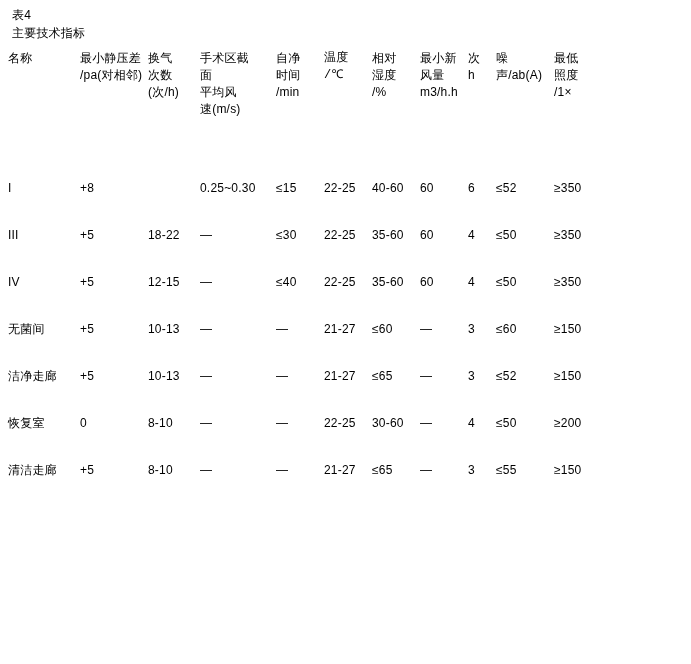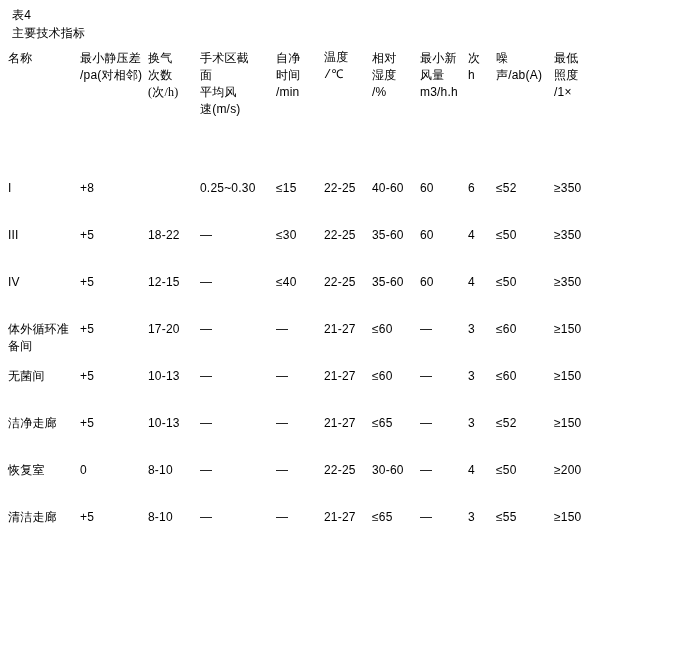--- a/index.html
+++ b/index.html
@@ -64,21 +64,21 @@
     white-space: nowrap;
     letter-spacing: 0.2px;
     padding: 0 6px 0 0;
     vertical-align: top;
   }
   tbody td.namecell { white-space: normal; width: 72px; }
 
   
   .c0 { width: 72px; }
   .c1 { width: 68px; }
-  .c2 { width: 52px; font-family: Liberation Serif, serif; }
+  .c2 { width: 52px; }
   .c3 { width: 76px; }
   .c4 { width: 48px; }
   .c5 { width: 48px; font-family: Liberation Mono, monospace; }
   .c6 { width: 48px; }
   .c7 { width: 48px; }
   .c8 { width: 28px; }
   .c9 { width: 58px; }
   .c10 { width: 46px; }
 </style>
 </head>
@@ -205,46 +205,33 @@
         <td>—</td>
         <td>≤40</td>
         <td>22-25</td>
         <td>35-60</td>
         <td>60</td>
         <td>4</td>
         <td>≤50</td>
         <td>≥350</td>
       </tr>
       <tr>
-        <td class="namecell">体外循环准备间</td>
-        <td>+5</td>
-        <td>17-20</td>
+        <td class="namecell">无菌间</td>
+        <td>+5</td>
+        <td>10-13</td>
         <td>—</td>
         <td>—</td>
         <td>21-27</td>
         <td>≤60</td>
         <td>—</td>
         <td>3</td>
         <td>≤60</td>
         <td>≥150</td>
       </tr>
       <tr>
-        <td class="namecell">无菌间</td>
-        <td>+5</td>
-        <td>10-13</td>
-        <td>—</td>
-        <td>—</td>
-        <td>21-27</td>
-        <td>≤60</td>
-        <td>—</td>
-        <td>3</td>
-        <td>≤60</td>
-        <td>≥150</td>
-      </tr>
-      <tr>
         <td class="namecell">洁净走廊</td>
         <td>+5</td>
         <td>10-13</td>
         <td>—</td>
         <td>—</td>
         <td>21-27</td>
         <td>≤65</td>
         <td>—</td>
         <td>3</td>
         <td>≤52</td>

